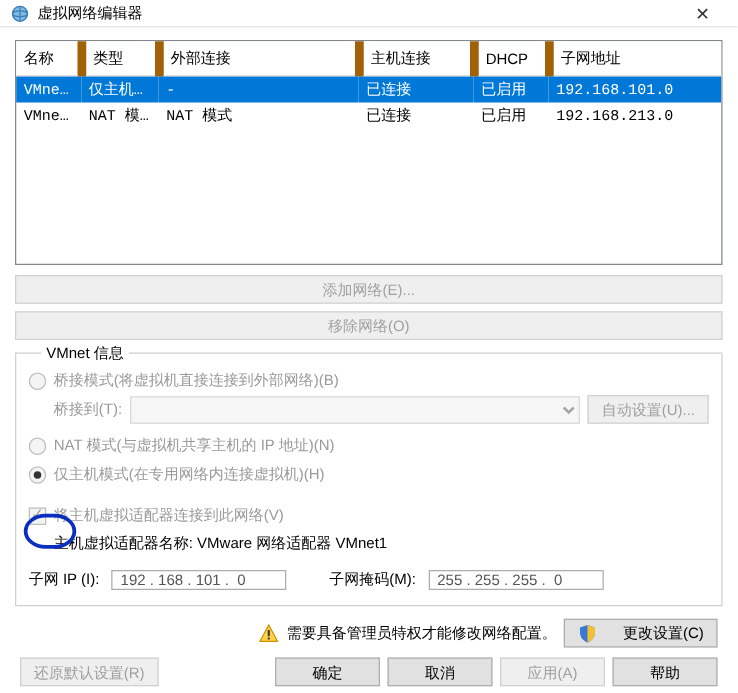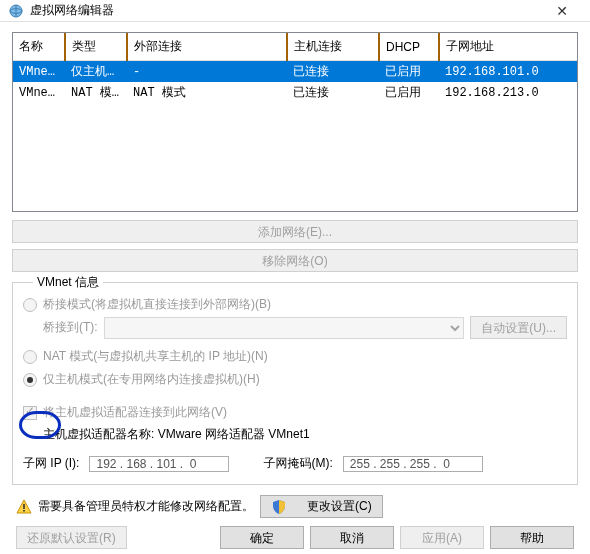--- a/index.html
+++ b/index.html
@@ -16,21 +16,21 @@
   }
   .titlebar .icon svg { width: 16px; height: 16px; display: block; }
   .titlebar .title { margin-left: 6px; flex: 1; }
   .titlebar .close { width: 40px; text-align: center; font-size: 14px; color: #333; }
   .content { padding: 10px 12px 10px 12px; }
   .grid-wrap { border: 1px solid #828790; height: 180px; background: #fff; }
   table.grid { width: 100%; border-collapse: collapse; table-layout: fixed; }
   table.grid th {
     background: #fff; text-align: left; font-weight: normal;
     padding: 5px 6px; border-bottom: 1px solid #e0e0e0;
-    border-right: 2px solid #a16207; font-size: 12px;
+    border-right: 7px solid #a16207; font-size: 12px;
   }
   table.grid th:last-child { border-right: none; }
   table.grid td { padding: 2px 6px; font-size: 12px; white-space: nowrap; overflow: hidden; text-overflow: ellipsis; font-family: Liberation Mono, monospace; }
   tr.selected td { background: #0078d7; color: #fff; }
   .btn-row { display: flex; justify-content: flex-end; gap: 6px; margin-top: 8px; flex-direction: column; }
   button.win {
     font-family: inherit; font-size: 12px;
     padding: 3px 10px; min-width: 84px; height: 23px;
     background: #e1e1e1; border: 1px solid #adadad;
   }
@@ -72,21 +72,21 @@
   input.win {
     font-family: inherit; font-size: 12px; height: 16px;
     border: 1px solid #adadad; padding: 0 6px; background: #fff; width: 140px;
   }
   .annot {
     position: absolute; width: 42px; height: 28px;
     border: 3px solid #0a2fbf; border-radius: 50%/60%;
     left: 6px; top: 128px; pointer-events: none;
   }
   .subnet-row { display: flex; align-items: center; gap: 10px; margin-top: 10px; }
-  .admin-row { display: flex; align-items: center; gap: 6px; margin-top: 10px; padding: 0 4px; }
+  .admin-row { display: flex; align-items: center; justify-content: flex-end; gap: 6px; margin-top: 10px; padding: 0 4px; }
   .shield-btn { display: inline-flex; align-items: center; gap: 20px; }
   .footer {
     display: flex; align-items: center; gap: 6px; margin-top: 8px;
     padding: 0 4px;
   }
   .footer .spacer { flex: 1; }
   .adapter-name-row { margin-left: 20px; padding: 2px 0; }
   .warn-icon svg, .shield-icon svg { width: 16px; height: 16px; display: block; }
 </style>
 </head>

